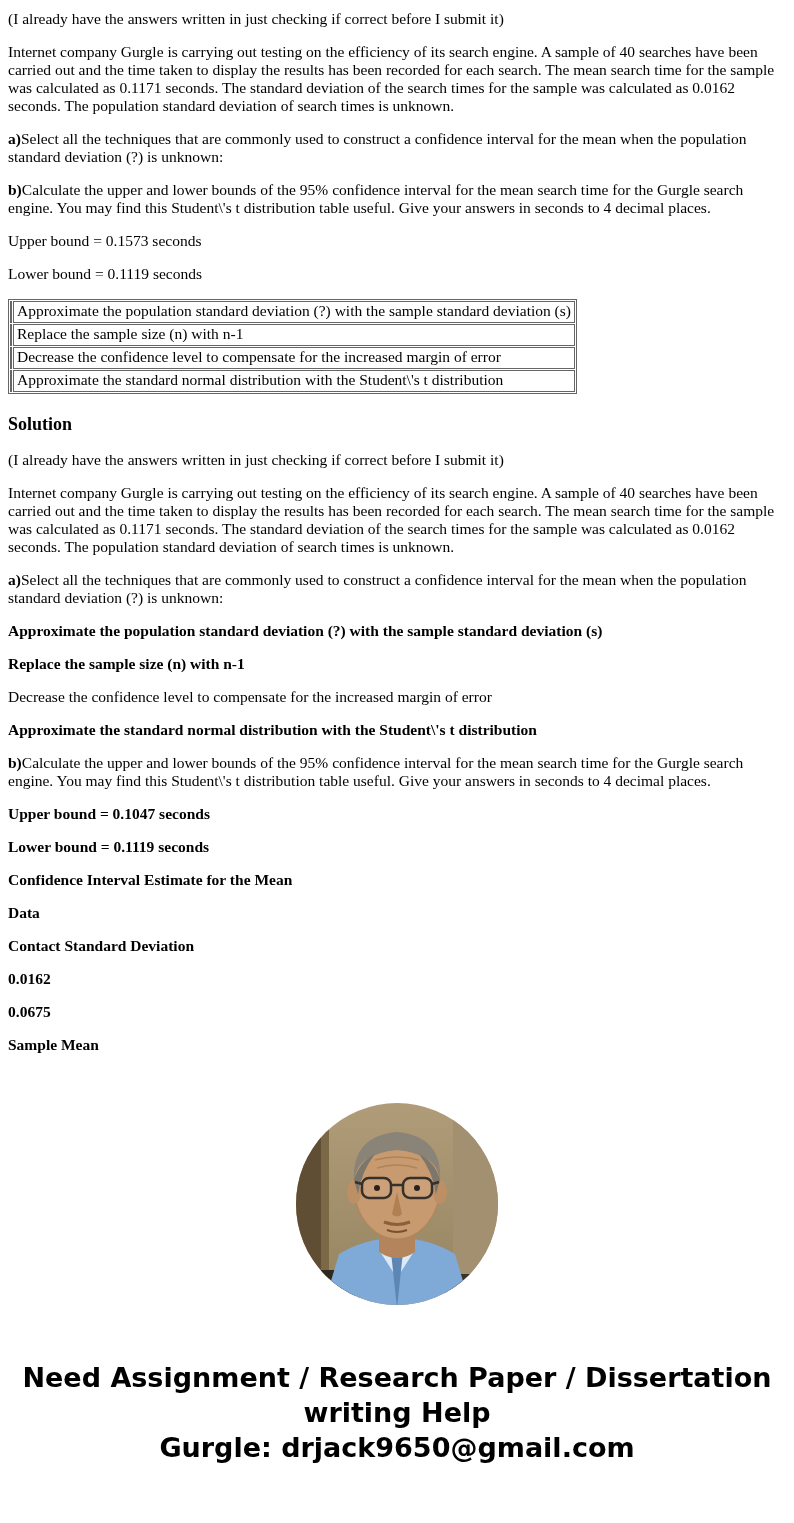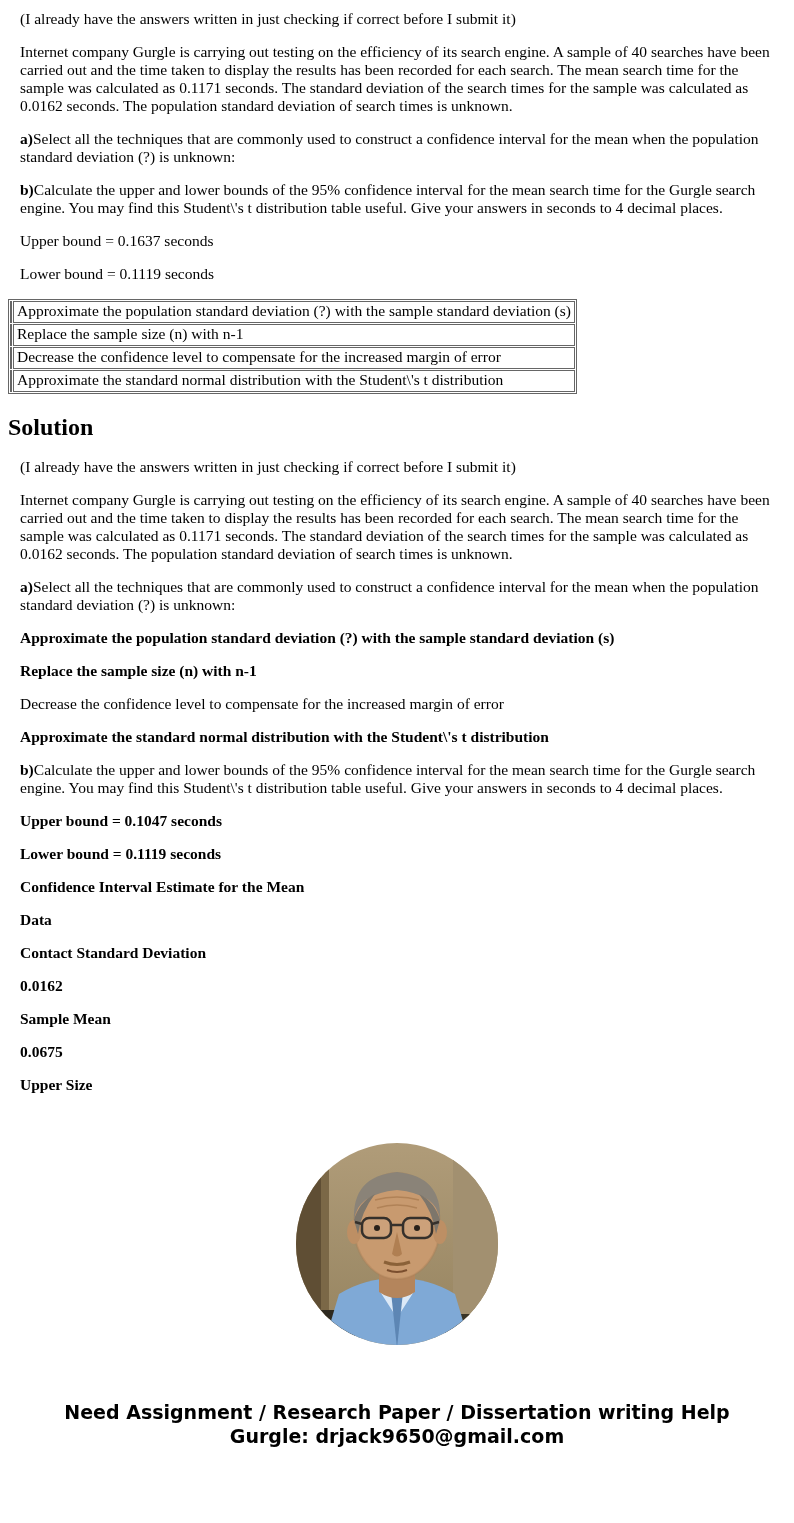--- a/index.html
+++ b/index.html
@@ -5,80 +5,80 @@
   * { box-sizing: border-box; }
   html, body { margin: 0; padding: 0; background: #ffffff; }
   body {
     width: 794px;
     color: #000;
     font-family: "Liberation Serif", serif;
     font-size: 15.5px;
     line-height: 1.16;
   }
   .page { padding: 2px 8px 24px 8px; }
-  p { margin: 15px 12px; }
+  p { margin: 15px 0; }
   p.first { margin-top: 8px; }
   .bold { font-weight: bold; }
   b.lead { font-weight: bold; }
 
   table.options {
     border-collapse: separate;
     border-spacing: 1px;
     border: 1px solid #666;
     margin: 16px 0 18px 0;
   }
   table.options td {
     border: 1px solid #666;
     padding: 0 3px 2px 3px;
     white-space: nowrap;
     font-size: 15.5px;
   }
   table.options td.stub { padding: 0; width: 2px; }
 
   h2.solution-heading {
-    font-size: 24px;
+    font-size: 18px;
     font-weight: bold;
     margin: 20px 0 17px 0;
     font-family: "Liberation Serif", serif;
   }
 
   .avatar-wrap {
     text-align: center;
     margin-top: 48px;
   }
   .avatar-circle {
     display: inline-block;
     width: 204px;
     height: 204px;
   }
 
   .footer {
     margin-top: 50px;
     text-align: center;
     font-family: "DejaVu Sans", sans-serif;
     font-weight: bold;
-    font-size: 19px;
+    font-size: 27px;
     line-height: 1.3;
     color: #000;
   }
 </style>
 </head>
 <body>
 
 <div class="page">
 
   <p class="first">(I already have the answers written in just checking if correct before I submit it)</p>
 
   <p>Internet company Gurgle is carrying out testing on the efficiency of its search engine. A sample of 40 searches have been carried out and the time taken to display the results has been recorded for each search. The mean search time for the sample was calculated as 0.1171 seconds. The standard deviation of the search times for the sample was calculated as 0.0162 seconds. The population standard deviation of search times is unknown.</p>
 
   <p><b class="lead">a)</b><span>Select all the techniques that are commonly used to construct a confidence interval for the mean when the population standard deviation (?) is unknown:</span></p>
 
   <p><b class="lead">b)</b><span>Calculate the upper and lower bounds of the 95% confidence interval for the mean search time for the Gurgle search engine. You may find this Student\'s t distribution table useful. Give your answers in seconds to 4 decimal places.</span></p>
 
-  <p>Upper bound = 0.1637 seconds</p>
+  <p>Upper bound = 0.1573 seconds</p>
 
   <p>Lower bound = 0.1119 seconds</p>
 
   <table class="options">
     <tbody>
       <tr>
         <td class="stub"></td>
         <td>Approximate the population standard deviation (?) with the sample standard deviation (s)</td>
       </tr>
       <tr>
@@ -111,23 +111,22 @@
 
   <p><b class="lead">b)</b><span>Calculate the upper and lower bounds of the 95% confidence interval for the mean search time for the Gurgle search engine. You may find this Student\'s t distribution table useful. Give your answers in seconds to 4 decimal places.</span></p>
 
   <p class="bold">Upper bound = 0.1047 seconds</p>
   <p class="bold">Lower bound = 0.1119 seconds</p>
 
   <p class="bold">Confidence Interval Estimate for the Mean</p>
   <p class="bold">Data</p>
   <p class="bold">Contact Standard Deviation</p>
   <p class="bold">0.0162</p>
+  <p class="bold">0.0675</p>
   <p class="bold">Sample Mean</p>
-  <p class="bold">0.0675</p>
-  <p class="bold">Upper Size</p>
 
   <div class="avatar-wrap">
     <span class="avatar-circle">
       <svg width="204" height="204" viewBox="0 0 204 204" aria-hidden="true">
         <defs>
           <clipPath id="avclip">
               <circle cx="102" cy="102" r="101"></circle>
             </clipPath>
           <linearGradient id="bgGrad" x1="0" y1="0" x2="0" y2="1">
             <stop offset="0" stop-color="#b09c79"></stop>

